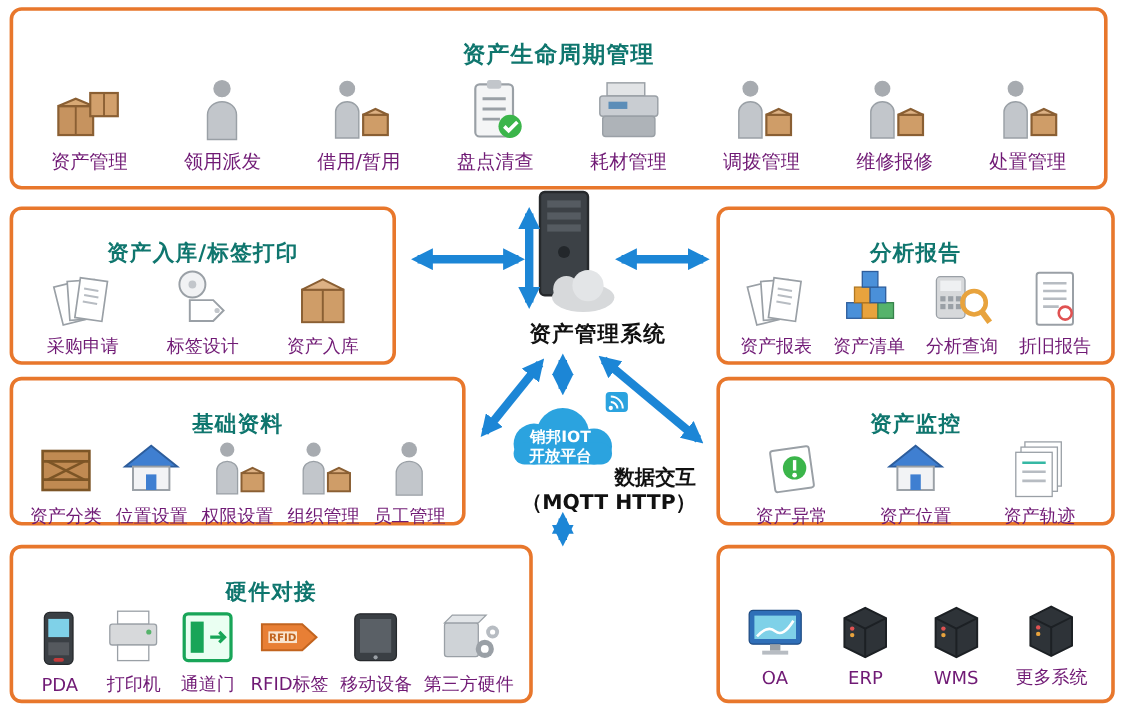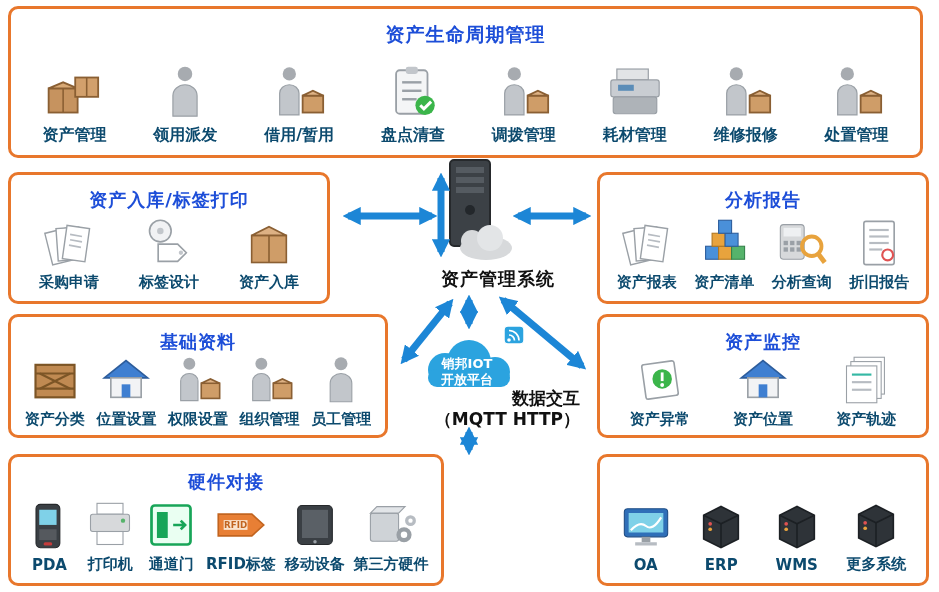--- a/index.html
+++ b/index.html
@@ -2,25 +2,25 @@
 <html><head>
 <meta charset="utf-8">
 <title>Diagram</title>
 <style>
   *{margin:0;padding:0;box-sizing:border-box}
   html,body{background:#fff}
   body{font-family:"DejaVu Sans","Liberation Sans",sans-serif;color:#111}
   .canvas{position:relative;width:939px;height:592px;background:#fff;overflow:hidden}
   .panel{position:absolute;background:#fff;border:3px solid #e8772c;border-radius:10px;
          display:flex;flex-direction:column;z-index:1}
-  .panel-title{text-align:center;font-weight:bold;font-size:18px;color:#1d4ed8;padding-top:13px;letter-spacing:1px}
+  .panel-title{text-align:center;font-weight:bold;font-size:18px;color:#0f766e;padding-top:24px;letter-spacing:1px}
   .items{flex:1;display:flex;justify-content:space-around;align-items:flex-end;padding:0 8px 9px}
   .item{display:flex;flex-direction:column;align-items:center;gap:4px}
   .item .ic{width:52px;height:52px;display:block}
-  .item .label{font-weight:bold;font-size:15px;color:#0c4a6e;white-space:nowrap}
+  .item .label{font-weight:normal;font-size:15px;color:#701a75;white-space:nowrap}
   #panel-lifecycle .panel-title{font-size:19px}
   #panel-lifecycle .item .ic{width:58px;height:58px}
   #panel-lifecycle .item .label{font-size:16px}
   .centerlabel{position:absolute;z-index:2;text-align:right;font-weight:bold;color:#111;line-height:1.22}
   #system-label{left:385px;top:268px;width:170px;font-size:18px;letter-spacing:1px}
   #exchange-label{left:360px;top:388px;width:220px;font-size:17px}
   .absimg{position:absolute;z-index:2}
   #server-img{left:424px;top:158px}
   #cloud-img{left:412px;top:324px}
   .arrows{position:absolute;left:0;top:0;z-index:3;pointer-events:none}
@@ -223,29 +223,29 @@
         <div class="label">借用/暂用</div>
       </div>
       <div class="item">
         <svg class="ic" viewBox="0 0 48 48">
             <use href="#sym-checklist"></use>
           </svg>
         <div class="label">盘点清查</div>
       </div>
       <div class="item">
         <svg class="ic" viewBox="0 0 48 48">
+            <use href="#sym-copier"></use>
+          </svg>
+        <div class="label">耗材管理</div>
+      </div>
+      <div class="item">
+        <svg class="ic" viewBox="0 0 48 48">
             <use href="#sym-person-box"></use>
           </svg>
         <div class="label">调拨管理</div>
-      </div>
-      <div class="item">
-        <svg class="ic" viewBox="0 0 48 48">
-            <use href="#sym-copier"></use>
-          </svg>
-        <div class="label">耗材管理</div>
       </div>
       <div class="item">
         <svg class="ic" viewBox="0 0 48 48">
             <use href="#sym-person-box"></use>
           </svg>
         <div class="label">维修报修</div>
       </div>
       <div class="item">
         <svg class="ic" viewBox="0 0 48 48">
             <use href="#sym-person-box"></use>

